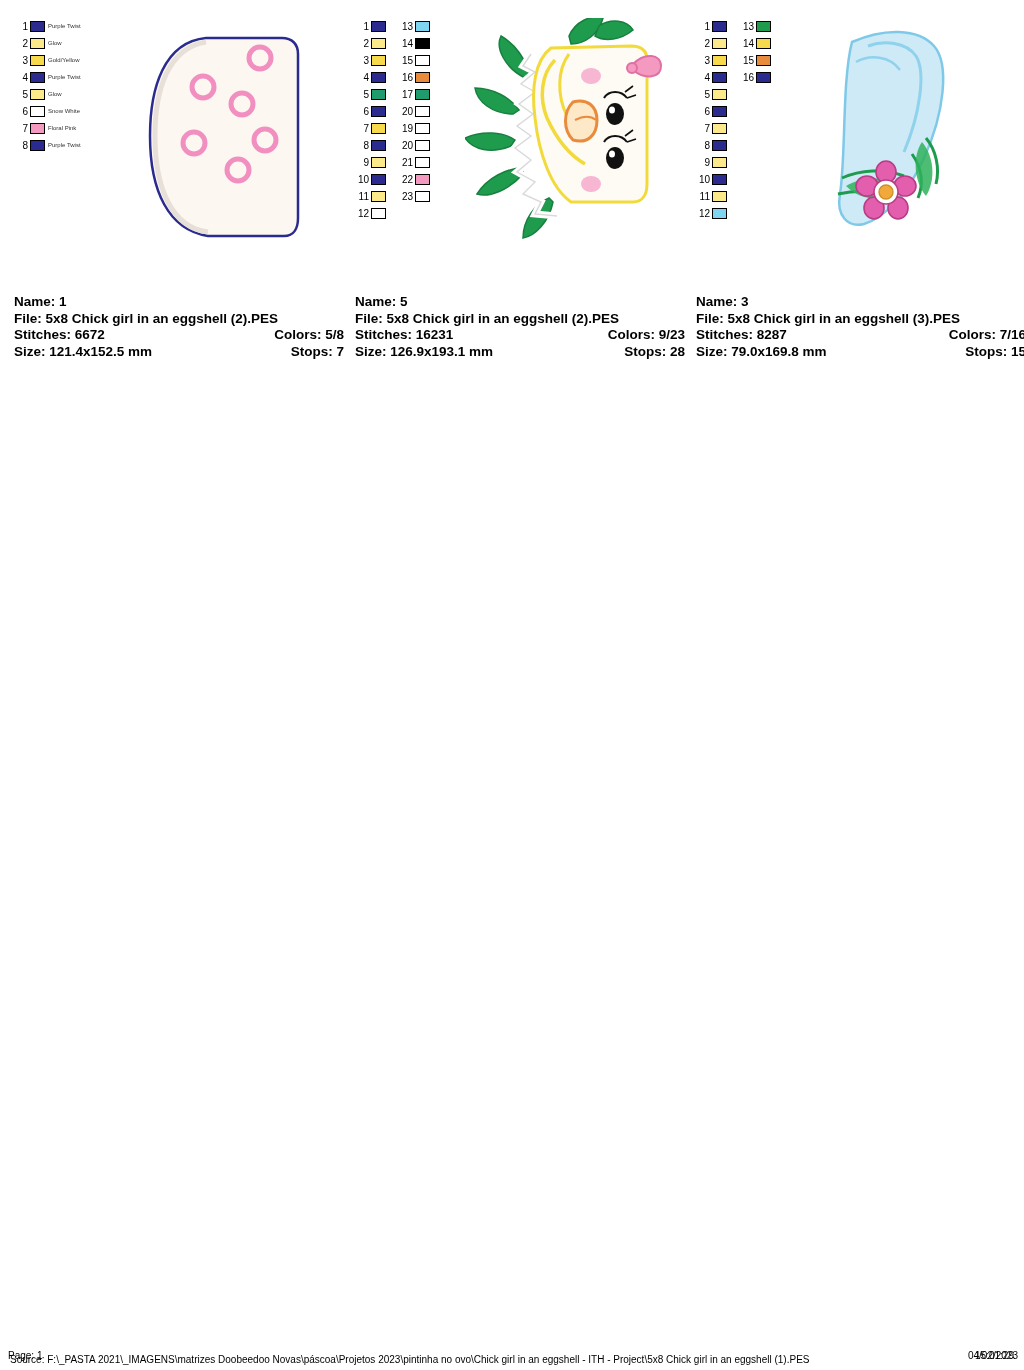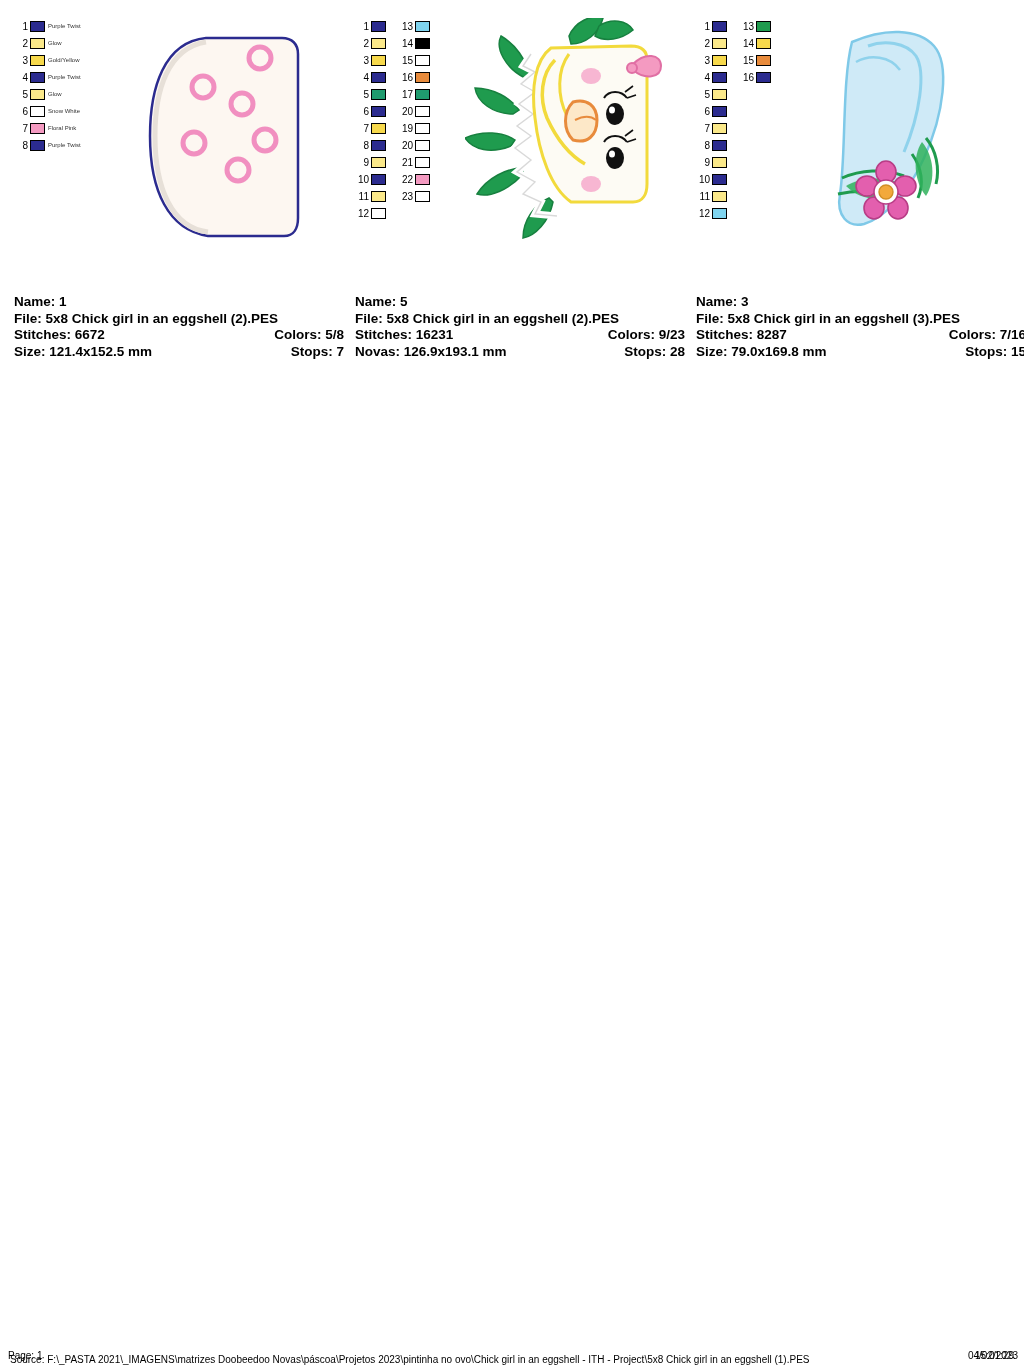--- a/index.html
+++ b/index.html
@@ -369,21 +369,21 @@
     </div>
 
     <div class="info">
       <div class="line">Name: 5</div>
       <div class="line">File: 5x8 Chick girl in an eggshell (2).PES</div>
       <div class="split">
         <span>Stitches: 16231</span>
         <span>Colors: 9/23</span>
       </div>
       <div class="split">
-        <span>Novas: 126.9x193.1 mm</span>
+        <span>Size: 126.9x193.1 mm</span>
         <span>Stops: 28</span>
       </div>
     </div>
   </div>
 
   <div class="design" id="design-3">
     <div class="art-area">
 
       <div class="legend">
         <div class="legend-col">

